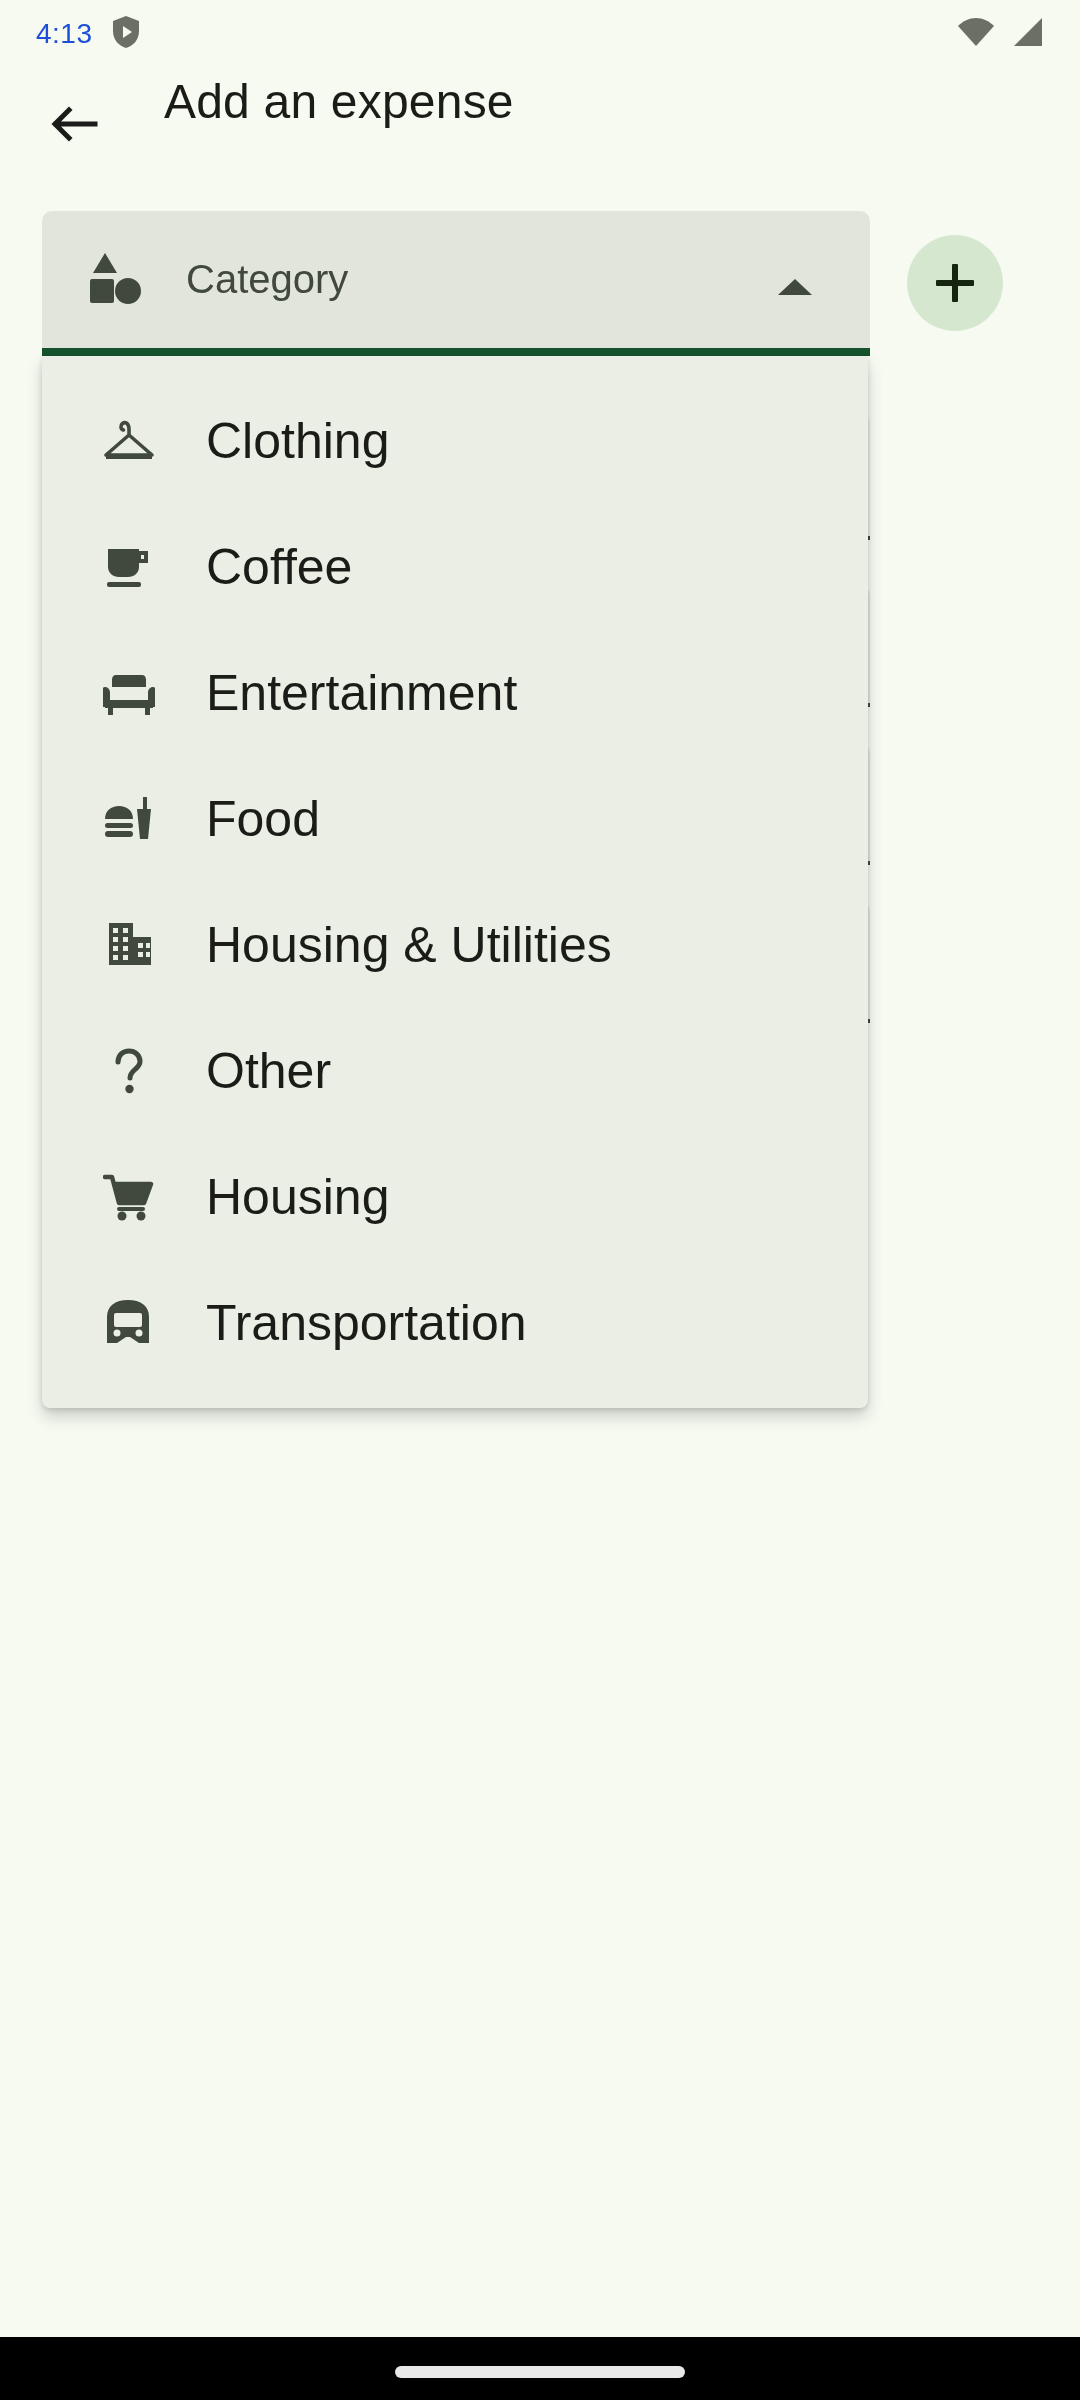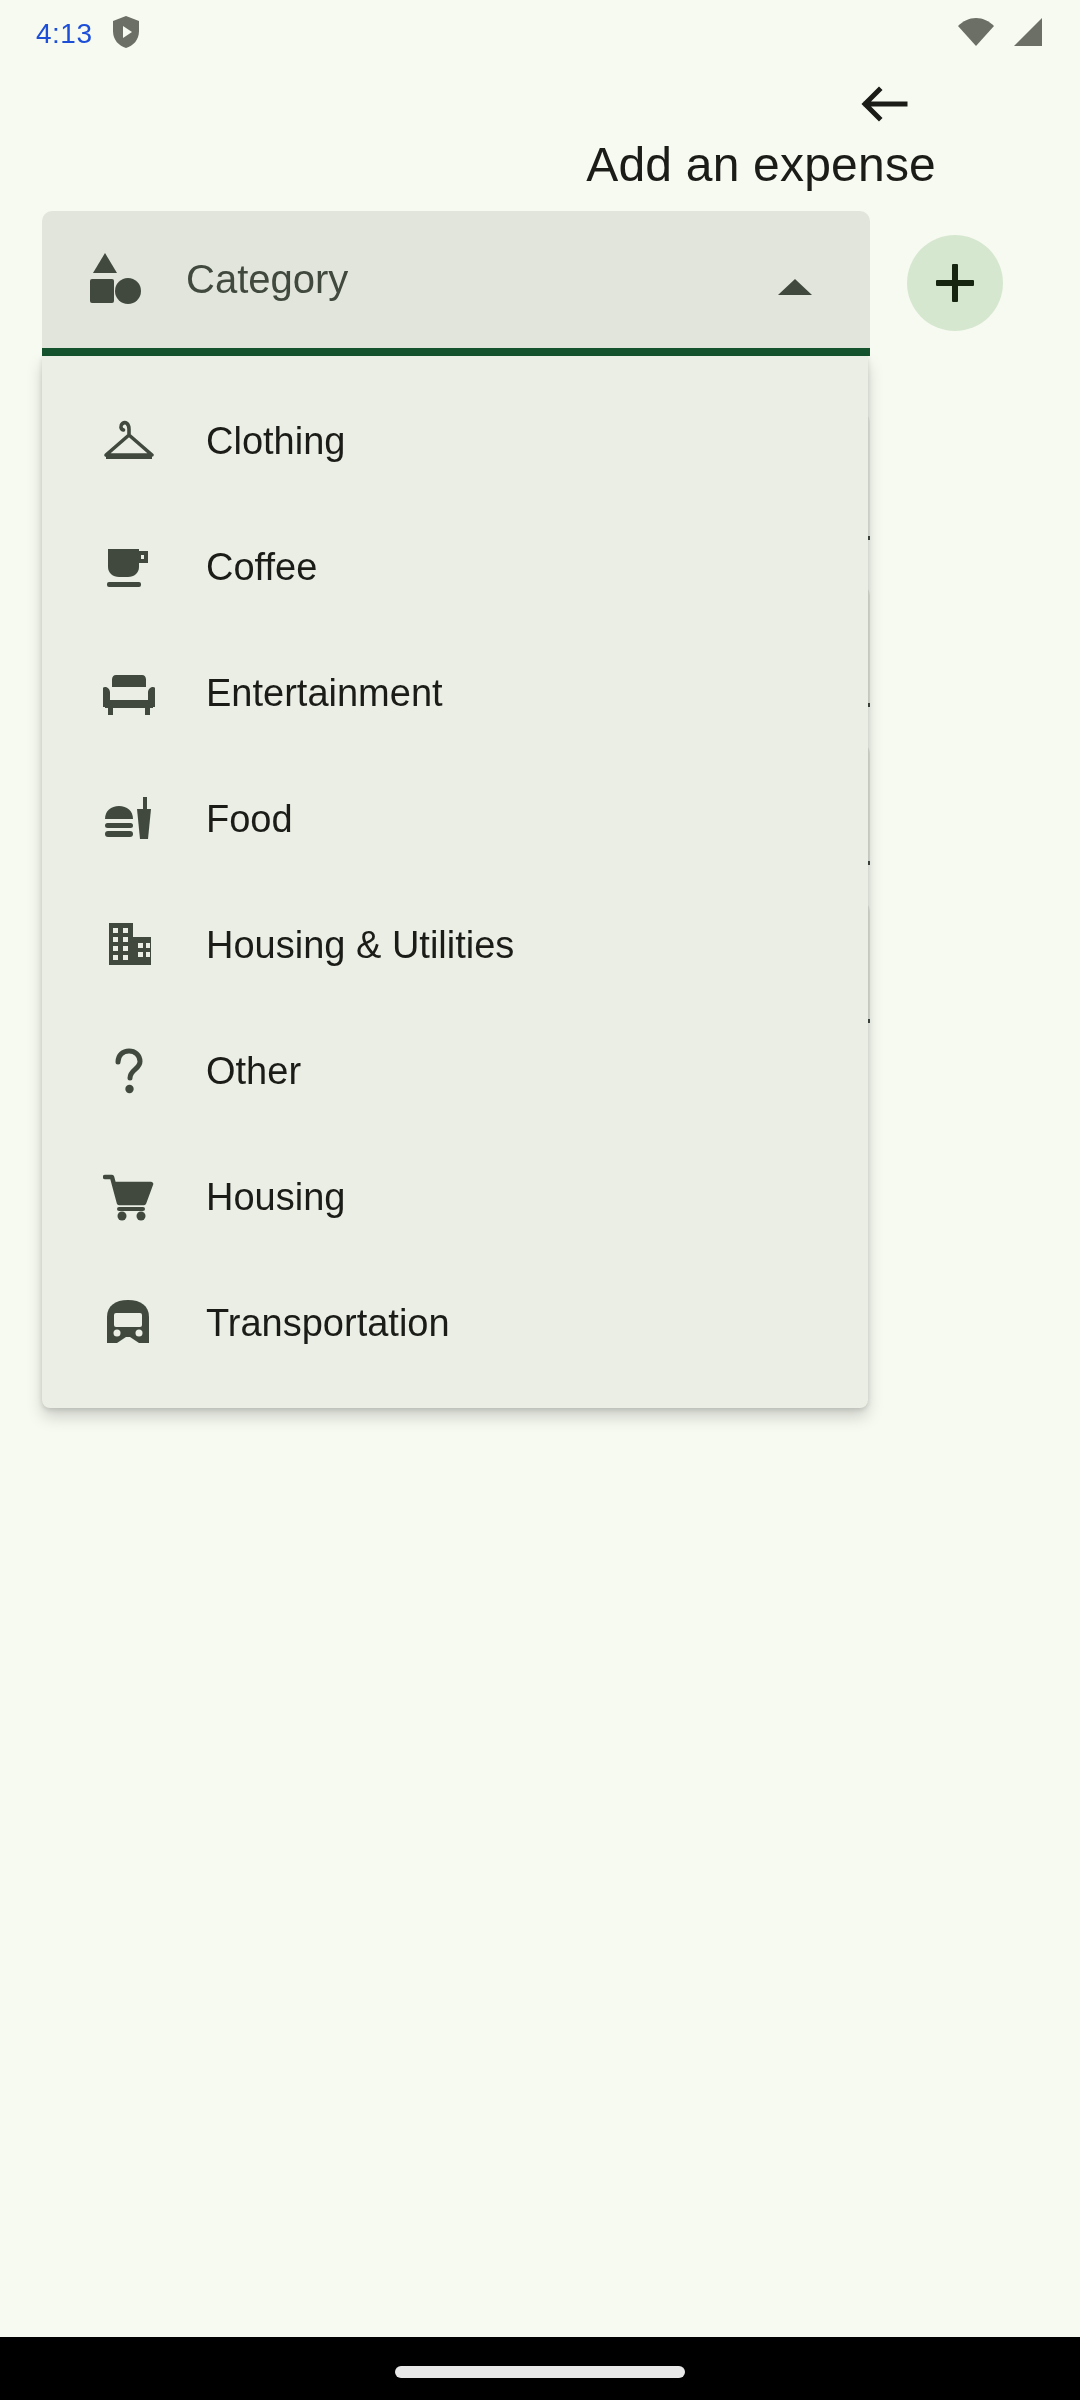--- a/index.html
+++ b/index.html
@@ -29,21 +29,21 @@
   }
   #shield-icon { margin-left:18px; display:block; }
   #status-right {
     margin-left:auto; display:flex; align-items:center; gap:14px;
   }
 
   
   #app-bar {
     position:absolute; top:74px; left:0;
     width:936px; height:118px;
-    display:flex; align-items:flex-end;flex-direction:column;
+    display:flex; align-items:flex-start;
   }
   #back-button {
     width:104px; height:104px; margin-left:22px;
     display:flex; align-items:center; justify-content:center;
     border-radius:50%;
   }
   #page-title {
     margin-left:38px;
     font-size:48px; color:#1b1c18; font-weight:400;
     letter-spacing:0.2px;
@@ -120,21 +120,21 @@
     display:flex; align-items:center;
     padding-left:58px;
   }
   .menu-item .mi-icon {
     width:58px; height:58px;
     display:flex; align-items:center; justify-content:center;
     flex:0 0 auto;
   }
   .menu-item .mi-label {
     margin-left:48px;
-    font-size:38px; color:#1b1c18; font-weight:400;
+    font-size:50px; color:#1b1c18; font-weight:400;
     white-space:nowrap;
   }
 
   
   #add-expense-button {
     position:absolute; left:0; top:2232px;
     width:1080px; height:105px;
     background:#3c6b38;
     display:flex; align-items:center; justify-content:center;
   }

